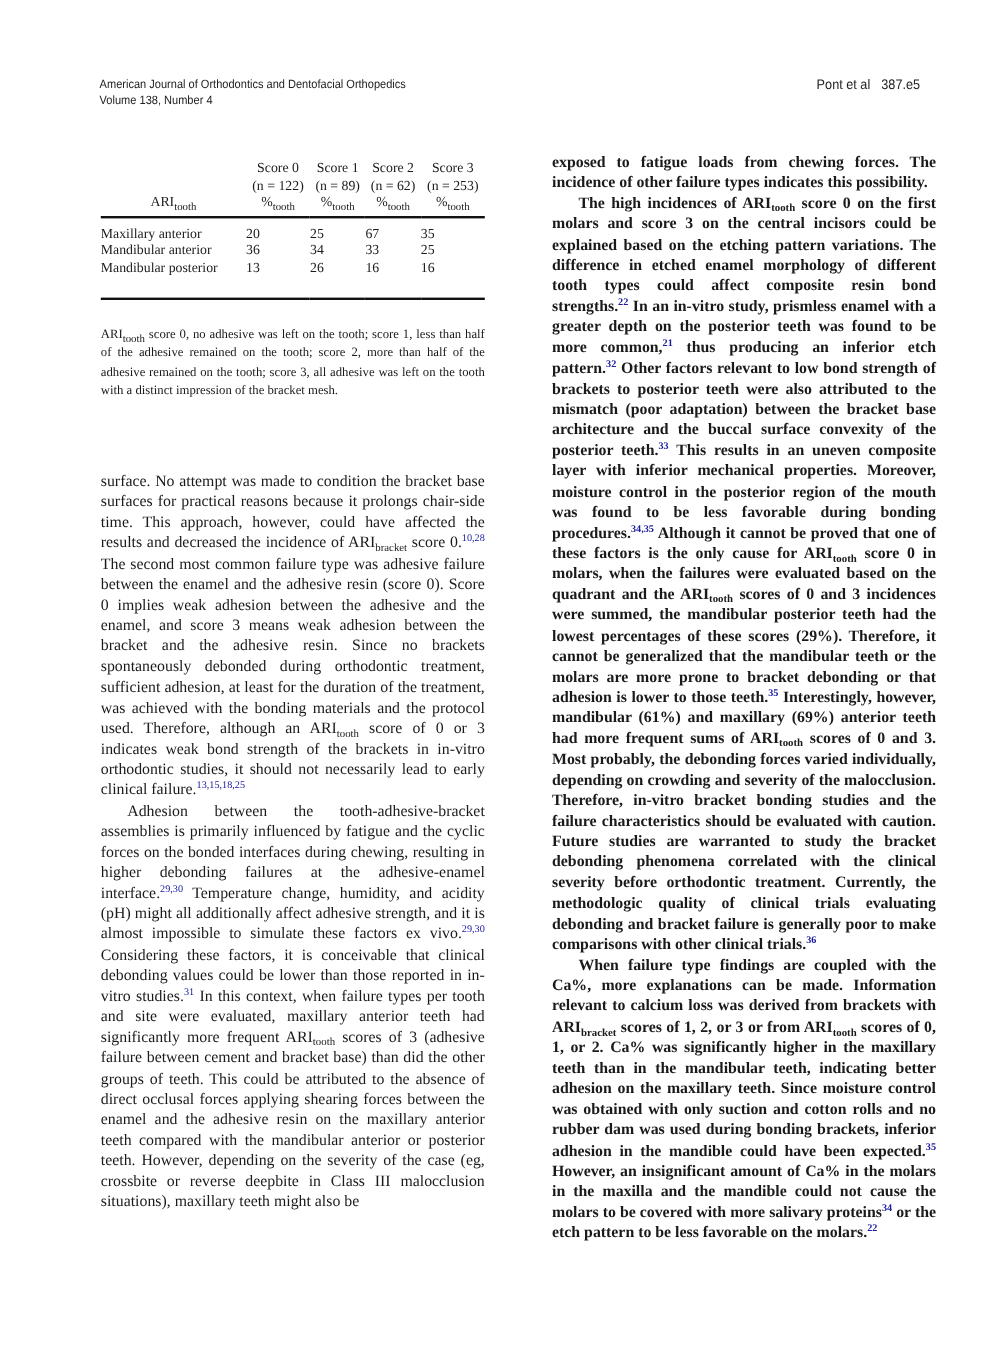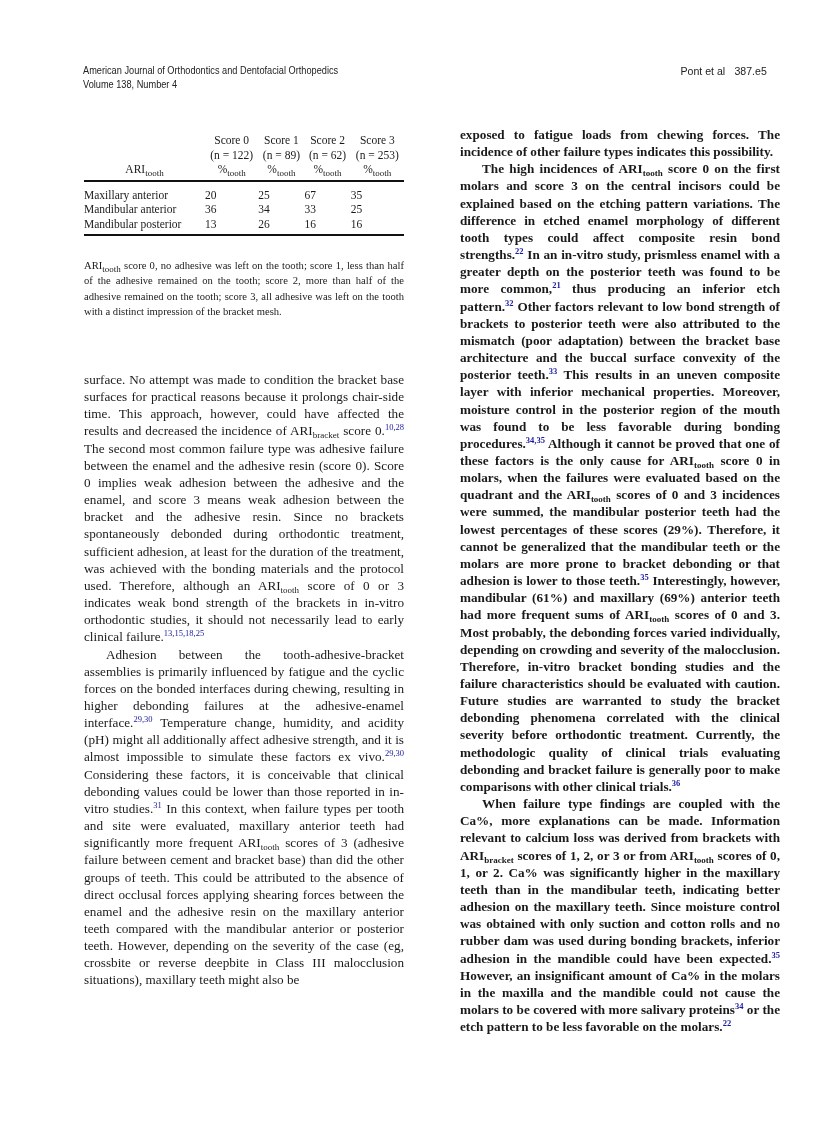--- a/index.html
+++ b/index.html
@@ -20,21 +20,21 @@
   .tbl-caption { font-size: 13.6px; line-height: 17.3px; text-align: justify; padding-bottom: 3px; border-bottom: 2px solid #111; }
   .tbl-label { font-family: "Liberation Sans", sans-serif; font-size: 11.5px; }
   table.ari { width: 100%; border-collapse: collapse; font-size: 11.5px; line-height: 14.5px; }
   table.ari th { font-weight: normal; text-align: center; vertical-align: bottom; padding: 0; }
   table.ari th.rowh { text-align: center; }
   table.ari thead tr:first-child th { padding-top: 7px; }
   table.ari thead tr:last-child th { padding-bottom: 3px; border-bottom: 2px solid #111; }
   table.ari td { padding: 0; text-align: left; }
   table.ari td.rowlabel { text-align: left; }
   table.ari tbody tr:first-child td { padding-top: 6px; }
-  table.ari tbody tr:last-child td { padding-bottom: 3px; border-bottom: 2px solid #111; }
+  table.ari tbody tr:last-child td { padding-bottom: 17px; border-bottom: 2px solid #111; }
   .tbl-foot { font-size: 10.6px; line-height: 15.3px; text-align: justify; margin-top: 22px; }
 </style>
 </head>
 <body>
 
 <div class="hdr hdr-left">
   <div>American Journal of Orthodontics and Dentofacial Orthopedics</div>
   <div>Volume 138, Number 4</div>
 </div>
 <div class="hdr hdr-right">
@@ -88,21 +88,21 @@
           <td>26</td>
           <td>16</td>
           <td>16</td>
         </tr>
       </tbody>
     </table>
     <div class="tbl-foot"><span>ARI</span><sub>tooth</sub><span> score 0, no adhesive was left on the tooth; score 1, less than half of the adhesive remained on the tooth; score 2, more than half of the adhesive remained on the tooth; score 3, all adhesive was left on the tooth with a distinct impression of the bracket mesh.</span></div>
   </div>
 </div>
 
-<div class="col col-left" style="top:371px;">
+<div class="col col-left" style="top:392px;">
   <p class="p"><span>surface. No attempt was made to condition the bracket base surfaces for practical reasons because it prolongs chair-side time. This approach, however, could have affected the results and decreased the incidence of ARI</span><sub>bracket</sub><span> score 0.</span><sup>10,28</sup><span> The second most common failure type was adhesive failure between the enamel and the adhesive resin (score 0). Score 0 implies weak adhesion between the adhesive and the enamel, and score 3 means weak adhesion between the bracket and the adhesive resin. Since no brackets spontaneously debonded during orthodontic treatment, sufficient adhesion, at least for the duration of the treatment, was achieved with the bonding materials and the protocol used. Therefore, although an ARI</span><sub>tooth</sub><span> score of 0 or 3 indicates weak bond strength of the brackets in in-vitro orthodontic studies, it should not necessarily lead to early clinical failure.</span><sup>13,15,18,25</sup></p>
   <p class="p indent"><span>Adhesion between the tooth-adhesive-bracket assemblies is primarily influenced by fatigue and the cyclic forces on the bonded interfaces during chewing, resulting in higher debonding failures at the adhesive-enamel interface.</span><sup>29,30</sup><span> Temperature change, humidity, and acidity (pH) might all additionally affect adhesive strength, and it is almost impossible to simulate these factors ex vivo.</span><sup>29,30</sup><span> Considering these factors, it is conceivable that clinical debonding values could be lower than those reported in in-vitro studies.</span><sup>31</sup><span> In this context, when failure types per tooth and site were evaluated, maxillary anterior teeth had significantly more frequent ARI</span><sub>tooth</sub><span> scores of 3 (adhesive failure between cement and bracket base) than did the other groups of teeth. This could be attributed to the absence of direct occlusal forces applying shearing forces between the enamel and the adhesive resin on the maxillary anterior teeth compared with the mandibular anterior or posterior teeth. However, depending on the severity of the case (eg, crossbite or reverse deepbite in Class III malocclusion situations), maxillary teeth might also be</span></p>
 </div>
 
 <div class="col col-right" style="top:126px;">
   <p class="p"><span>exposed to fatigue loads from chewing forces. The incidence of other failure types indicates this possibility.</span></p>
   <p class="p indent"><span>The high incidences of ARI</span><sub>tooth</sub><span> score 0 on the first molars and score 3 on the central incisors could be explained based on the etching pattern variations. The difference in etched enamel morphology of different tooth types could affect composite resin bond strengths.</span><sup>22</sup><span> In an in-vitro study, prismless enamel with a greater depth on the posterior teeth was found to be more common,</span><sup>21</sup><span> thus producing an inferior etch pattern.</span><sup>32</sup><span> Other factors relevant to low bond strength of brackets to posterior teeth were also attributed to the mismatch (poor adaptation) between the bracket base architecture and the buccal surface convexity of the posterior teeth.</span><sup>33</sup><span> This results in an uneven composite layer with inferior mechanical properties. Moreover, moisture control in the posterior region of the mouth was found to be less favorable during bonding procedures.</span><sup>34,35</sup><span> Although it cannot be proved that one of these factors is the only cause for ARI</span><sub>tooth</sub><span> score 0 in molars, when the failures were evaluated based on the quadrant and the ARI</span><sub>tooth</sub><span> scores of 0 and 3 incidences were summed, the mandibular posterior teeth had the lowest percentages of these scores (29%). Therefore, it cannot be generalized that the mandibular teeth or the molars are more prone to bracket debonding or that adhesion is lower to those teeth.</span><sup>35</sup><span> Interestingly, however, mandibular (61%) and maxillary (69%) anterior teeth had more frequent sums of ARI</span><sub>tooth</sub><span> scores of 0 and 3. Most probably, the debonding forces varied individually, depending on crowding and severity of the malocclusion. Therefore, in-vitro bracket bonding studies and the failure characteristics should be evaluated with caution. Future studies are warranted to study the bracket debonding phenomena correlated with the clinical severity before orthodontic treatment. Currently, the methodologic quality of clinical trials evaluating debonding and bracket failure is generally poor to make comparisons with other clinical trials.</span><sup>36</sup></p>
   <p class="p indent"><span>When failure type findings are coupled with the Ca%, more explanations can be made. Information relevant to calcium loss was derived from brackets with ARI</span><sub>bracket</sub><span> scores of 1, 2, or 3 or from ARI</span><sub>tooth</sub><span> scores of 0, 1, or 2. Ca% was significantly higher in the maxillary teeth than in the mandibular teeth, indicating better adhesion on the maxillary teeth. Since moisture control was obtained with only suction and cotton rolls and no rubber dam was used during bonding brackets, inferior adhesion in the mandible could have been expected.</span><sup>35</sup><span> However, an insignificant amount of Ca% in the molars in the maxilla and the mandible could not cause the molars to be covered with more salivary proteins</span><sup>34</sup><span> or the etch pattern to be less favorable on the molars.</span><sup>22</sup></p>
 </div>
 

